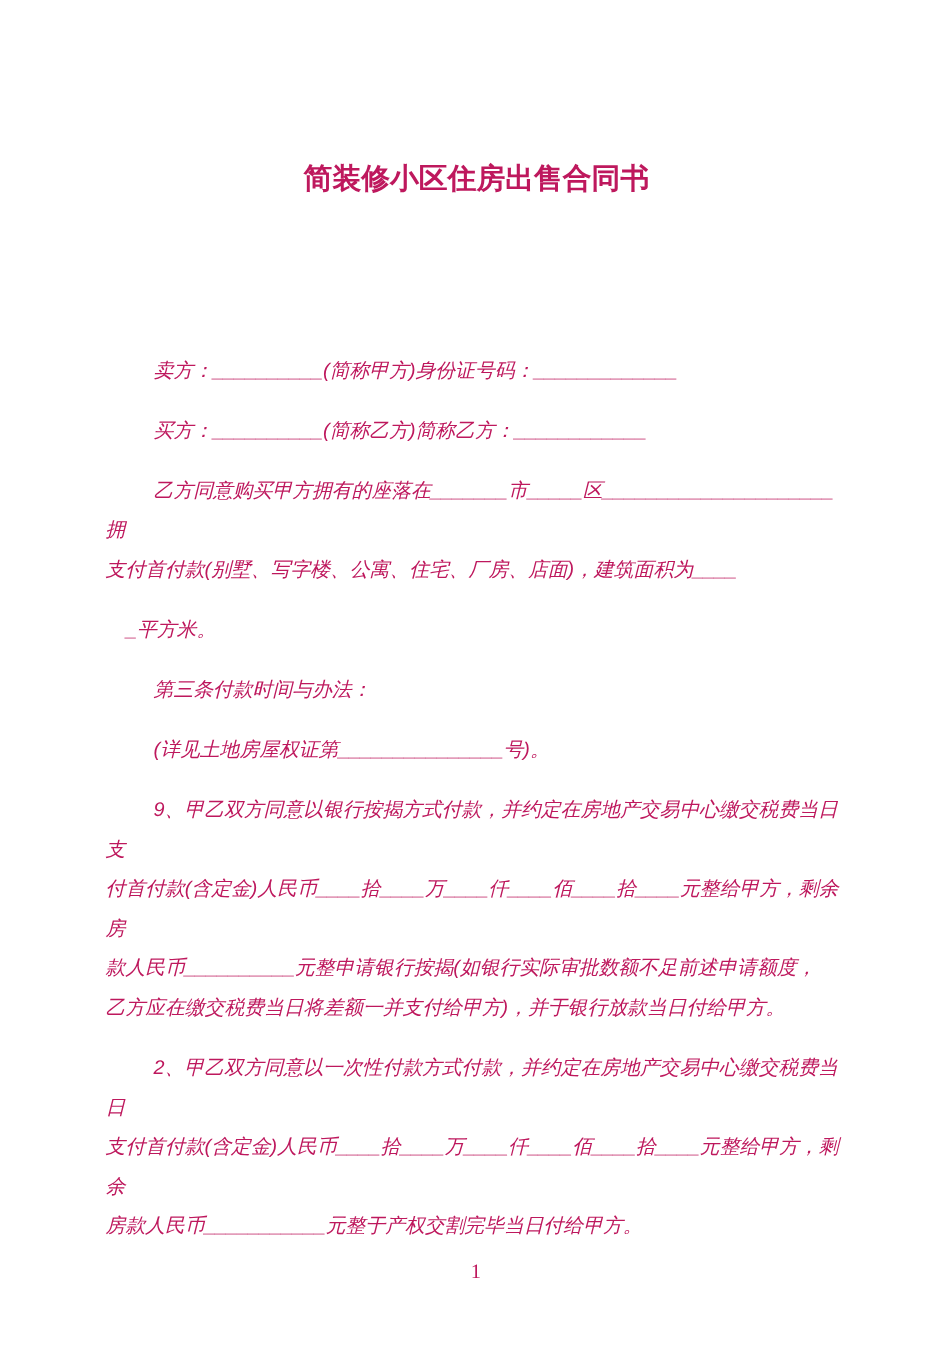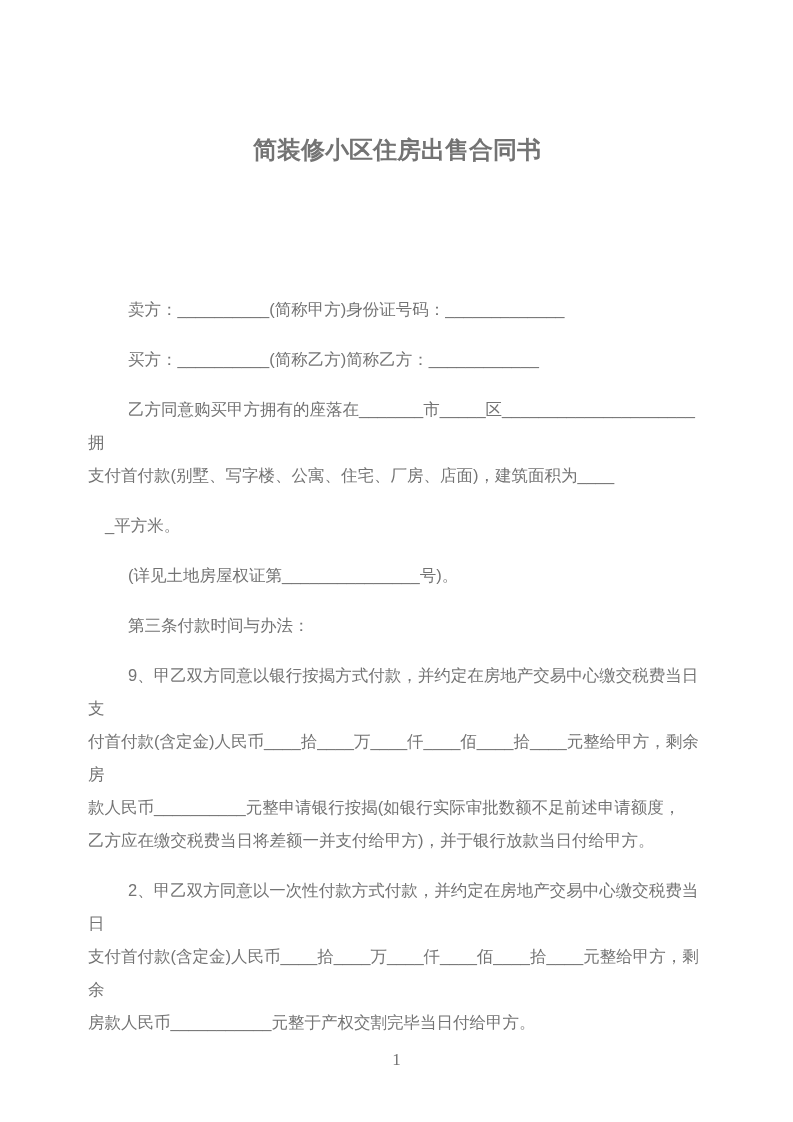--- a/index.html
+++ b/index.html
@@ -5,21 +5,21 @@
     html, body {
       margin: 0;
       padding: 0;
       background: #ffffff;
     }
     .page {
       position: relative;
       width: 793px;
       height: 1122px;
       background: #ffffff;
-      color: #737373;
+      color: #be185d;
       font-family: "Liberation Sans", sans-serif;
       overflow: hidden;
     }
     .content {
       position: absolute;
       left: 88px;
       top: 0;
       width: 618px;
     }
     .doc-title {
@@ -30,20 +30,21 @@
       text-align: center;
       white-space: pre-wrap;
     }
     .para {
       font-size: 16.5px;
       line-height: 33px;
       margin: 0 0 17px 0;
       text-align: left;
       white-space: pre-wrap;
       word-break: break-all;
+      font-style: italic;
     }
     .first-after-title {
       margin-top: 125px;
     }
     .indent-2 { text-indent: 40px; }
     .indent-1 { text-indent: 17px; }
     .page-number {
       position: absolute;
       top: 1050px;
       left: 0;
@@ -65,23 +66,23 @@
 
     <div class="para indent-2">买方：__________(简称乙方)简称乙方：____________</div>
 
 
 
     <div class="para indent-2">乙方同意购买甲方拥有的座落在_______市_____区_____________________拥
 支付首付款(别墅、写字楼、公寓、住宅、厂房、店面)，建筑面积为____</div>
 
     <div class="para indent-1">_平方米。</div>
 
+    <div class="para indent-2">第三条付款时间与办法：</div>
+
     <div class="para indent-2">(详见土地房屋权证第_______________号)。</div>
-
-    <div class="para indent-2">第三条付款时间与办法：</div>
 
     <div class="para indent-2">9、甲乙双方同意以银行按揭方式付款，并约定在房地产交易中心缴交税费当日支
 付首付款(含定金)人民币____拾____万____仟____佰____拾____元整给甲方，剩余房
 款人民币__________元整申请银行按揭(如银行实际审批数额不足前述申请额度，
 乙方应在缴交税费当日将差额一并支付给甲方)，并于银行放款当日付给甲方。</div>
 
     <div class="para indent-2">2、甲乙双方同意以一次性付款方式付款，并约定在房地产交易中心缴交税费当日
 支付首付款(含定金)人民币____拾____万____仟____佰____拾____元整给甲方，剩余
 房款人民币___________元整于产权交割完毕当日付给甲方。</div>
   </div>

